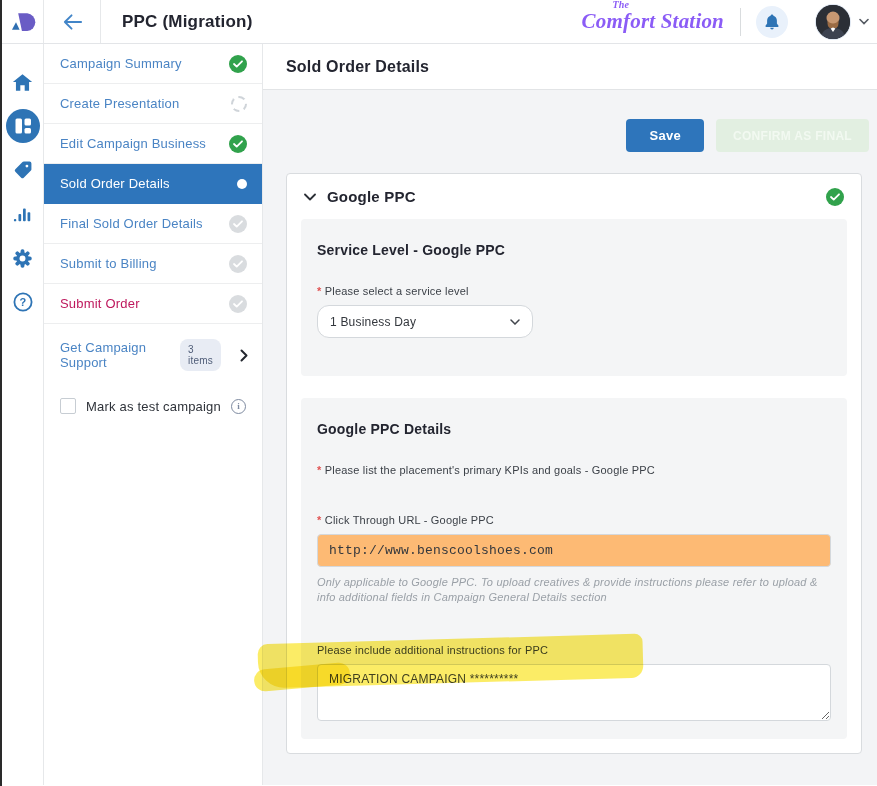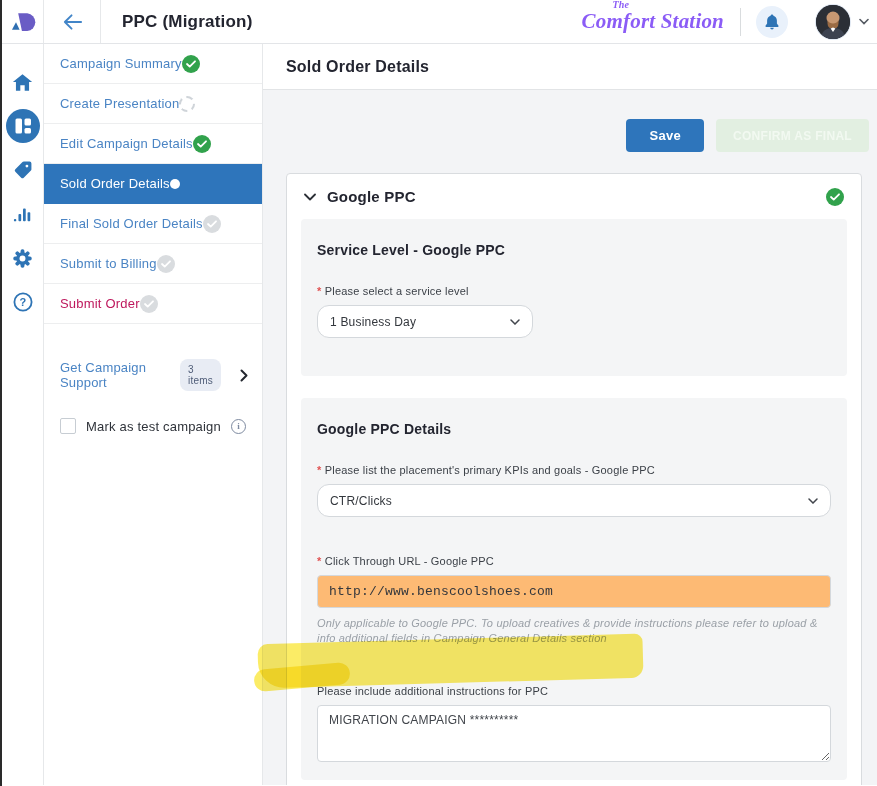--- a/index.html
+++ b/index.html
@@ -19,30 +19,30 @@
   .avatar { width:34px; height:34px; border-radius:50%; overflow:hidden; background:#23272e; box-shadow:0 0 0 1px #dfe7f2; cursor:pointer; }
   .caret-down { margin:0 8px 0 9px; cursor:pointer; }
 
   
   .body { display:flex; height:741px; }
 
   .rail { width:42px; background:#fff; border-right:1px solid #e6e8ea; display:flex; flex-direction:column; align-items:center; padding-top:16px; }
   .rail-item { height:44px; display:flex; align-items:center; justify-content:center; width:100%; cursor:pointer; }
 
   .steps { width:219px; background:#fff; border-right:1px solid #e6e8ea; display:flex; flex-direction:column; }
-  .nav-item { display:flex; align-items:center; justify-content:flex-start; height:40px; padding:0 15px 0 16px; border-bottom:1px solid #edeeef; font-size:13px; color:#4a84c4; cursor:pointer; background:#fff; }
+  .nav-item { display:flex; align-items:center; justify-content:space-between; height:40px; padding:0 15px 0 16px; border-bottom:1px solid #edeeef; font-size:13px; color:#4a84c4; cursor:pointer; background:#fff; }
   .nav-item.active { background:#2e75bb; color:#fff; border-bottom-color:#2e75bb; }
   .nav-item.disabled { color:#be185d; }
   .st { width:18px; height:18px; border-radius:50%; display:flex; align-items:center; justify-content:center; flex:none; }
   .st.done { background:#31a24c; }
   .st.pending { background:#d9dcdf; }
   .st.empty { width:16px; height:16px; border:2px dashed #cfd4d9; background:transparent; }
   .st.dot { width:10px; height:10px; background:#fff; }
 
-  .support-row { margin-top:35px; display:flex; align-items:center; gap:19px; padding:0 14px 0 16px; font-size:13px; color:#4a84c4; cursor:pointer; }
+  .support-row { margin-top:15px; display:flex; align-items:center; gap:19px; padding:0 14px 0 16px; font-size:13px; color:#4a84c4; cursor:pointer; }
   .badge { background:#e8ecf4; color:#4f5d78; font-size:10px; font-weight:400; padding:5px 8px; border-radius:8px; letter-spacing:.2px; }
   .sup-chev { margin-left:auto; }
   .test-row { margin-top:27px; display:flex; align-items:center; gap:10px; padding-left:16px; font-size:13px; color:#2f333a; }
   .checkbox { width:16px; height:16px; border:1px solid #c7cdd3; border-radius:2px; background:#fff; cursor:pointer; flex:none; }
   .info-icon { width:15px; height:15px; border:1.4px solid #7e8aa0; border-radius:50%; color:#7e8aa0; font-size:9px; font-weight:700; font-family:"Liberation Serif",serif; display:flex; align-items:center; justify-content:center; }
 
   
   .content { flex:1; background:#f3f4f6; display:flex; flex-direction:column; overflow:hidden; }
   .content-header { background:#fff; border-bottom:1px solid #e2e4e6; padding:14px 23px 13px; font-size:16px; font-weight:700; color:#232530; }
   .content-body { padding:0 15px 0 23px; }
@@ -181,21 +181,21 @@
           <svg width="10" height="8" viewBox="0 0 10 8">
               <path d="M1 4 L3.7 6.6 L9 1.3" stroke="#fff" stroke-width="1.8" fill="none" stroke-linecap="round" stroke-linejoin="round"></path>
             </svg>
         </span>
       </div>
       <div class="nav-item">
         <span>Create Presentation</span>
         <span class="st empty"></span>
       </div>
       <div class="nav-item">
-        <span>Edit Campaign Details</span>
+        <span>Edit Campaign Business</span>
         <span class="st done">
           <svg width="10" height="8" viewBox="0 0 10 8">
               <path d="M1 4 L3.7 6.6 L9 1.3" stroke="#fff" stroke-width="1.8" fill="none" stroke-linecap="round" stroke-linejoin="round"></path>
             </svg>
         </span>
       </div>
       <div class="nav-item active">
         <span>Sold Order Details</span>
         <span class="st dot"></span>
       </div>
@@ -273,26 +273,20 @@
               <svg width="10" height="6" viewBox="0 0 10 6">
                   <path d="M1 1 L5 5 L9 1" stroke="#42464d" stroke-width="1.5" fill="none" stroke-linecap="round"></path>
                 </svg>
             </div>
           </div>
 
           <div class="section details">
             <div class="section-title">Google PPC Details</div>
 
             <div class="field-label req">Please list the placement's primary KPIs and goals - Google PPC</div>
-            <div class="select">
-              <span>CTR/Clicks</span>
-              <svg width="10" height="6" viewBox="0 0 10 6">
-                  <path d="M1 1 L5 5 L9 1" stroke="#42464d" stroke-width="1.5" fill="none" stroke-linecap="round"></path>
-                </svg>
-            </div>
 
             <div class="field-label req" style="margin-top:38px">Click Through URL - Google PPC</div>
             <input class="text-input" type="text" value="http://www.benscoolshoes.com" style="">
             <div class="note">Only applicable to Google PPC. To upload creatives &amp; provide instructions please refer to upload &amp; info additional fields in Campaign General Details section</div>
 
             <div class="field-label instructions-label">Please include additional instructions for PPC</div>
             <textarea class="ta" style="">MIGRATION CAMPAIGN **********</textarea>
 
           </div>
         </section>

